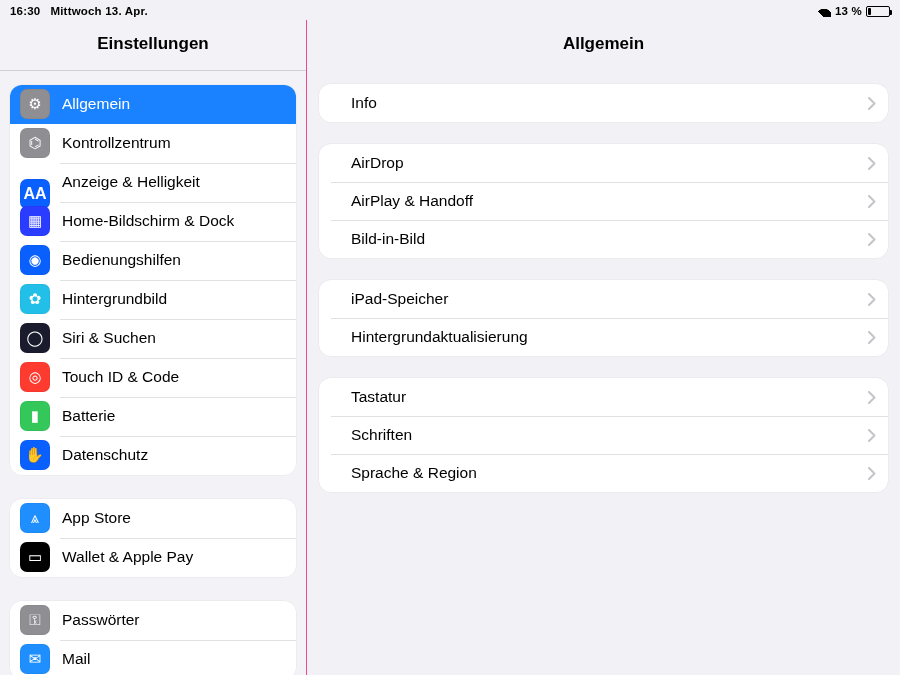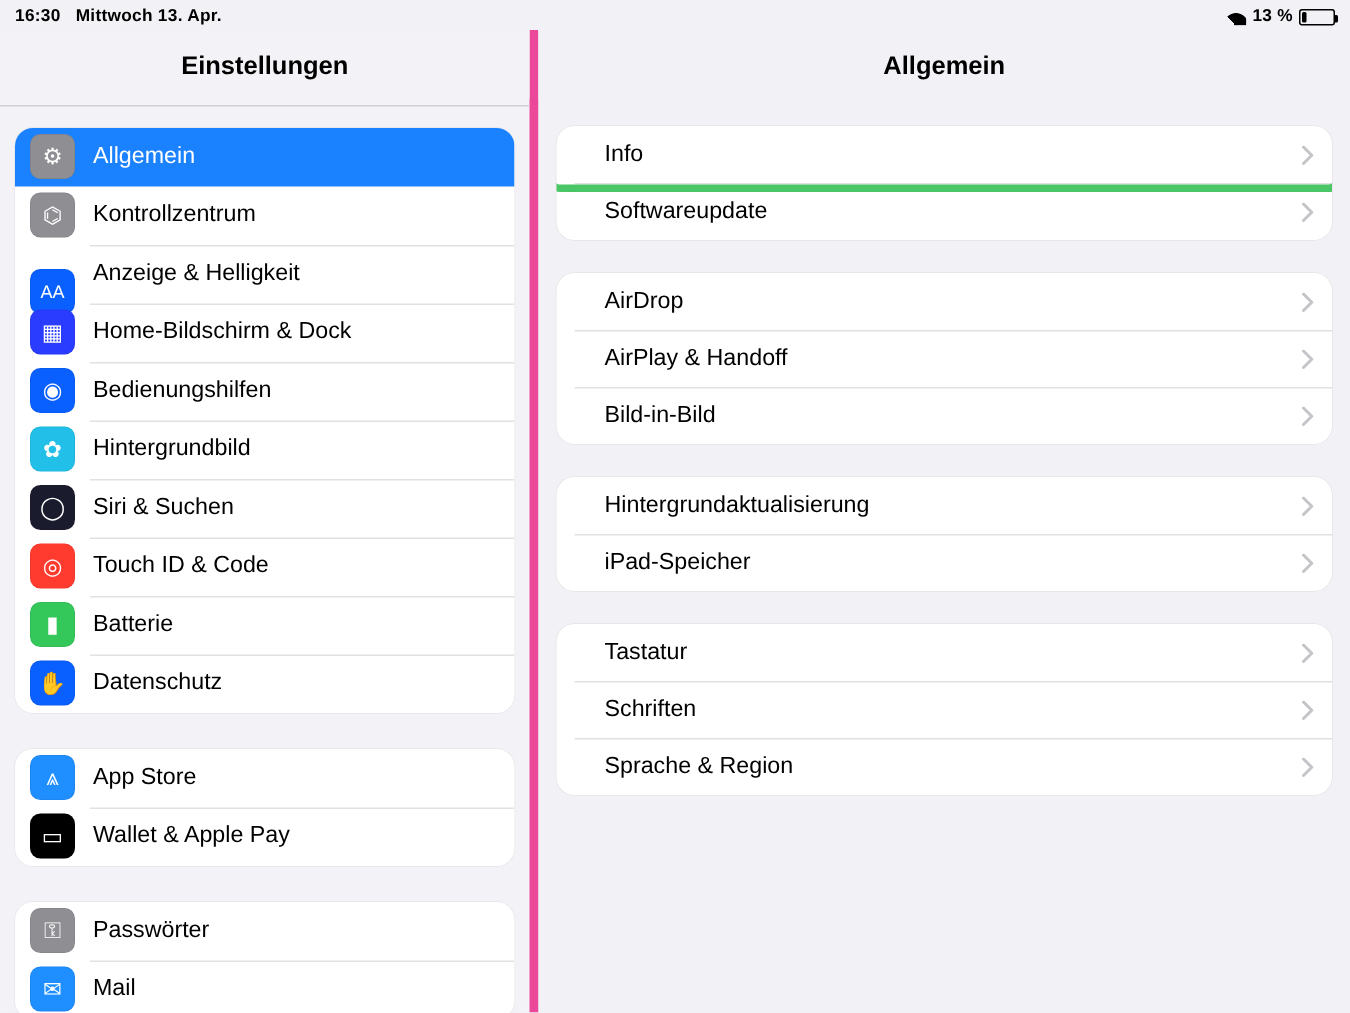--- a/index.html
+++ b/index.html
@@ -17,21 +17,21 @@
       conic-gradient(from 225deg at 50% 100%, transparent 0 90deg, #000 90deg 270deg, transparent 270deg) no-repeat;
     -webkit-mask: radial-gradient(circle at 50% 100%, #000 0 8px, transparent 8.5px);
     mask: radial-gradient(circle at 50% 100%, #000 0 8px, transparent 8.5px);
   }
   .battery { width:24px; height:11px; border:1px solid #000; border-radius:2px; position:relative; }
   .battery::after { content:""; position:absolute; right:-3px; top:3px; width:2px; height:5px; background:#000; border-radius:0 1px 1px 0; }
   .battery .fill { position:absolute; left:1px; top:1px; bottom:1px; width:13%; background:#000; border-radius:1px; }
 
   
   .split { flex:1; display:flex; min-height:0; }
-  .sidebar { width:359px; background:#f3f3f7; border-right:6px solid #ec4899; display:flex; flex-direction:column; }
+  .sidebar { width:307px; background:#f3f3f7; border-right:1px solid #ec4899; display:flex; flex-direction:column; }
   .detail  { flex:1; background:#f2f2f6; display:flex; flex-direction:column; }
 
   .pane-title { text-align:center; font-weight:700; font-size:17px; padding:14px 0 12px 0; color:#000; }
   .sidebar .pane-title { background:#f3f3f7; }
   .detail  .pane-title { background:#f2f2f6; }
   .sidebar-sep { height:1px; background:#d0d0d5; margin-top:4px; }
 
   .scroll { overflow-y:auto; }
   .sidebar .scroll { padding-top:14px; }
   .detail  .scroll { padding:18px 12px 20px 12px; }
@@ -87,21 +87,21 @@
           <div class="sb-group">
             <div class="sb-row selected">
               <span class="sb-icon" style="background: rgb(142, 142, 147);">⚙</span>
               <span class="sb-label">Allgemein</span>
             </div>
             <div class="sb-row">
               <span class="sb-icon" style="background: rgb(142, 142, 147);">⌬</span>
               <span class="sb-label">Kontrollzentrum</span>
             </div>
             <div class="sb-row">
-              <span class="sb-icon" style="background: rgb(10, 96, 255); font-size: 12px; font-weight: 400; margin-top: 23px;">AA</span>
+              <span class="sb-icon" style="background: rgb(10, 96, 255); font-size: 16px; font-weight: 700; margin-top: 23px;">AA</span>
               <span class="sb-label">Anzeige &amp; Helligkeit</span>
             </div>
             <div class="sb-row">
               <span class="sb-icon" style="background: rgb(42, 60, 255);">▦</span>
               <span class="sb-label">Home-Bildschirm &amp; Dock</span>
             </div>
             <div class="sb-row">
               <span class="sb-icon" style="background: rgb(10, 96, 255);">◉</span>
               <span class="sb-label">Bedienungshilfen</span>
             </div>
@@ -154,28 +154,20 @@
       <div class="scroll" id="detail-scroll">
           <div class="dg">
             <div class="d-row highlight">
               <span class="d-label">Info</span>
               <span class="chev">
                 <svg width="8" height="13" viewBox="0 0 8 13">
                   <path d="M1 1l5.5 5.5L1 12" fill="none" stroke="#c5c5c9" stroke-width="2" stroke-linecap="round" stroke-linejoin="round"></path>
                 </svg>
               </span>
             </div>
-            <div class="d-row">
-              <span class="d-label">Softwareupdate</span>
-              <span class="chev">
-                <svg width="8" height="13" viewBox="0 0 8 13">
-                  <path d="M1 1l5.5 5.5L1 12" fill="none" stroke="#c5c5c9" stroke-width="2" stroke-linecap="round" stroke-linejoin="round"></path>
-                </svg>
-              </span>
-            </div>
           </div>
           <div class="dg">
             <div class="d-row">
               <span class="d-label">AirDrop</span>
               <span class="chev">
                 <svg width="8" height="13" viewBox="0 0 8 13">
                   <path d="M1 1l5.5 5.5L1 12" fill="none" stroke="#c5c5c9" stroke-width="2" stroke-linecap="round" stroke-linejoin="round"></path>
                 </svg>
               </span>
             </div>
@@ -191,29 +183,29 @@
               <span class="d-label">Bild-in-Bild</span>
               <span class="chev">
                 <svg width="8" height="13" viewBox="0 0 8 13">
                   <path d="M1 1l5.5 5.5L1 12" fill="none" stroke="#c5c5c9" stroke-width="2" stroke-linecap="round" stroke-linejoin="round"></path>
                 </svg>
               </span>
             </div>
           </div>
           <div class="dg">
             <div class="d-row">
+              <span class="d-label">iPad-Speicher</span>
+              <span class="chev">
+                <svg width="8" height="13" viewBox="0 0 8 13">
+                  <path d="M1 1l5.5 5.5L1 12" fill="none" stroke="#c5c5c9" stroke-width="2" stroke-linecap="round" stroke-linejoin="round"></path>
+                </svg>
+              </span>
+            </div>
+            <div class="d-row">
               <span class="d-label">Hintergrundaktualisierung</span>
-              <span class="chev">
-                <svg width="8" height="13" viewBox="0 0 8 13">
-                  <path d="M1 1l5.5 5.5L1 12" fill="none" stroke="#c5c5c9" stroke-width="2" stroke-linecap="round" stroke-linejoin="round"></path>
-                </svg>
-              </span>
-            </div>
-            <div class="d-row">
-              <span class="d-label">iPad-Speicher</span>
               <span class="chev">
                 <svg width="8" height="13" viewBox="0 0 8 13">
                   <path d="M1 1l5.5 5.5L1 12" fill="none" stroke="#c5c5c9" stroke-width="2" stroke-linecap="round" stroke-linejoin="round"></path>
                 </svg>
               </span>
             </div>
           </div>
           <div class="dg">
             <div class="d-row">
               <span class="d-label">Tastatur</span>

